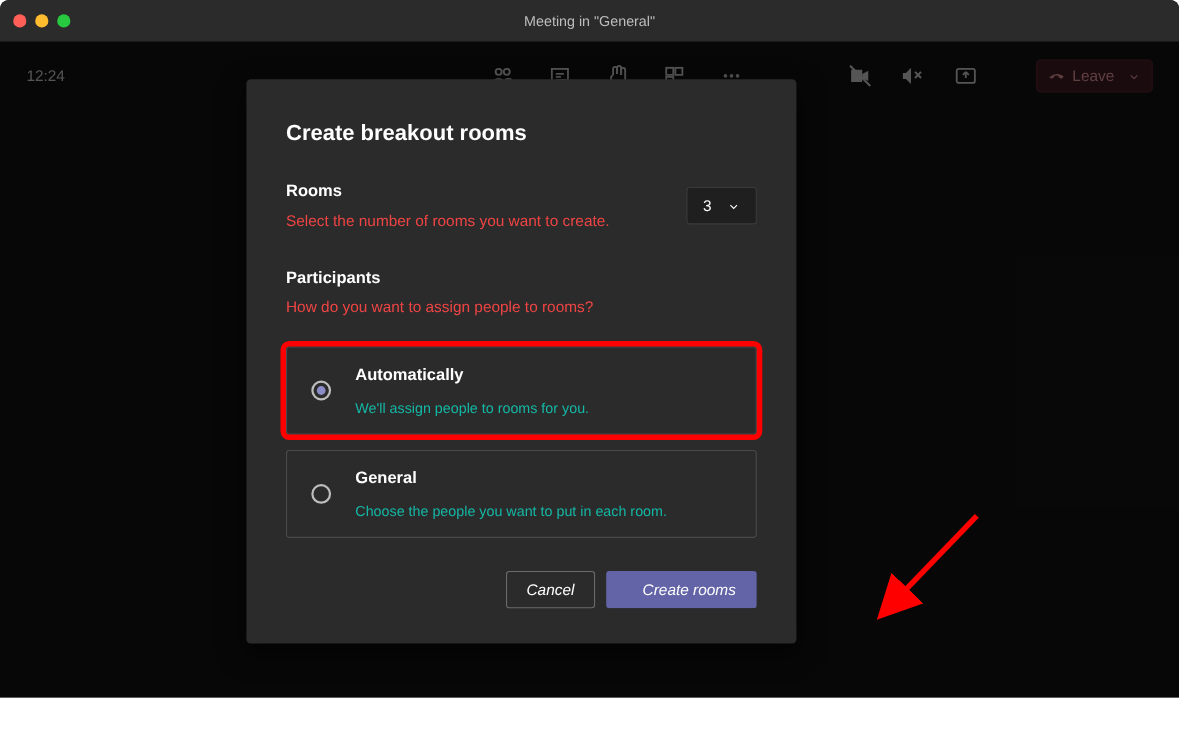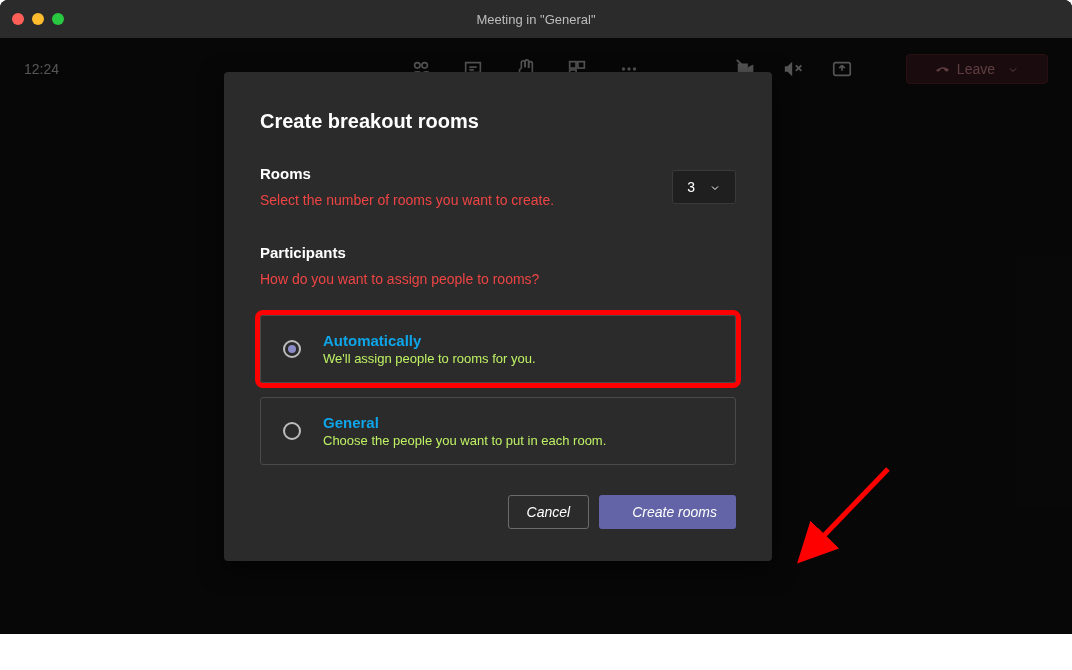--- a/index.html
+++ b/index.html
@@ -30,28 +30,28 @@
     padding: 0 24px; color: #bdbdbd; gap: 35px;
   }
   .clock { font-size: 14px; color: #bdbdbd; }
   .spacer { flex: 1; }
   .icon-row { display: flex; gap: 30px; align-items: center; }
   .tb-icon { width: 22px; height: 22px; color: #bdbdbd; }
   .tb-icon svg { width: 100%; height: 100%; }
   .rightcluster { display:flex; gap: 26px; align-items:center; margin-left: 60px; }
   .leave-btn {
     display:flex; align-items:center; gap:6px; background: #3b1a1f; border: 1px solid #592229;
-    color: #d28a92; padding: 6px 28px; border-radius: 4px; font-size: 14px;
+    color: #d28a92; padding: 6px 10px; border-radius: 4px; font-size: 14px;
     margin-left: 18px;
   }
   .leave-btn .hangup-icon { width:16px; height:16px; }
   .leave-btn .chev { width:12px; height:12px; margin-left:6px; }
 
   .modal {
-    position: absolute; left: 224px; top: 72px; width: 548px;
+    position: absolute; left: 224px; top: 72px; width: 500px;
     background: #2b2b2b; color: #e6e6e6; border-radius: 4px;
     padding: 38px 36px 32px 36px;
     box-shadow: 0 8px 24px rgba(0,0,0,0.6);
   }
   .modal h1 { font-size: 20px; font-weight: 700; color: #fff; margin-bottom: 32px; }
   .section-head { font-size: 15px; font-weight: 600; color: #fff; margin-bottom: 10px; }
   .section-sub { font-size: 14px; color: #ef4444; }
   .rooms-row { display:flex; align-items:center; justify-content:space-between; margin-bottom: 36px; }
   .room-select {
     display:flex; align-items:center; gap: 14px; background: #1f1f1f; border: 1px solid #3a3a3a;
@@ -68,22 +68,22 @@
   .option-card.highlight {
     outline: 5px solid #ff0000; outline-offset: 0px;
   }
   .radio {
     width: 18px; height: 18px; border-radius: 50%; border: 2px solid #bdbdbd;
     display:flex; align-items:center; justify-content:center; flex-shrink:0;
   }
   .radio.selected::after {
     content:""; width: 8px; height: 8px; background: #8b8cc7; border-radius: 50%;
   }
-  .option-texts .opt-title { font-size: 15px; font-weight: 600; color: #0ea5e9; }
-  .option-texts .opt-sub { font-size: 13px; color: #bef264; margin-top: 2px; text-align: center; }
+  .option-texts .opt-title { font-size: 15px; font-weight: 600; color: #ffffff; }
+  .option-texts .opt-sub { font-size: 13px; color: #14b8a6; margin-top: 14px; text-align: center; }
 
   .modal-footer {
     display:flex; justify-content:flex-end; gap: 10px; margin-top: 30px;
   }
   .btn {
     padding: 8px 18px; font-size: 14px; border-radius: 3px; border: 1px solid transparent; font-style: italic;
   }
   .btn.secondary { background: transparent; border: 1px solid #6b6b6b; color: #fff; }
   .btn.primary { background: #6264a7; color: #fff; padding-left: 32px; }
 

